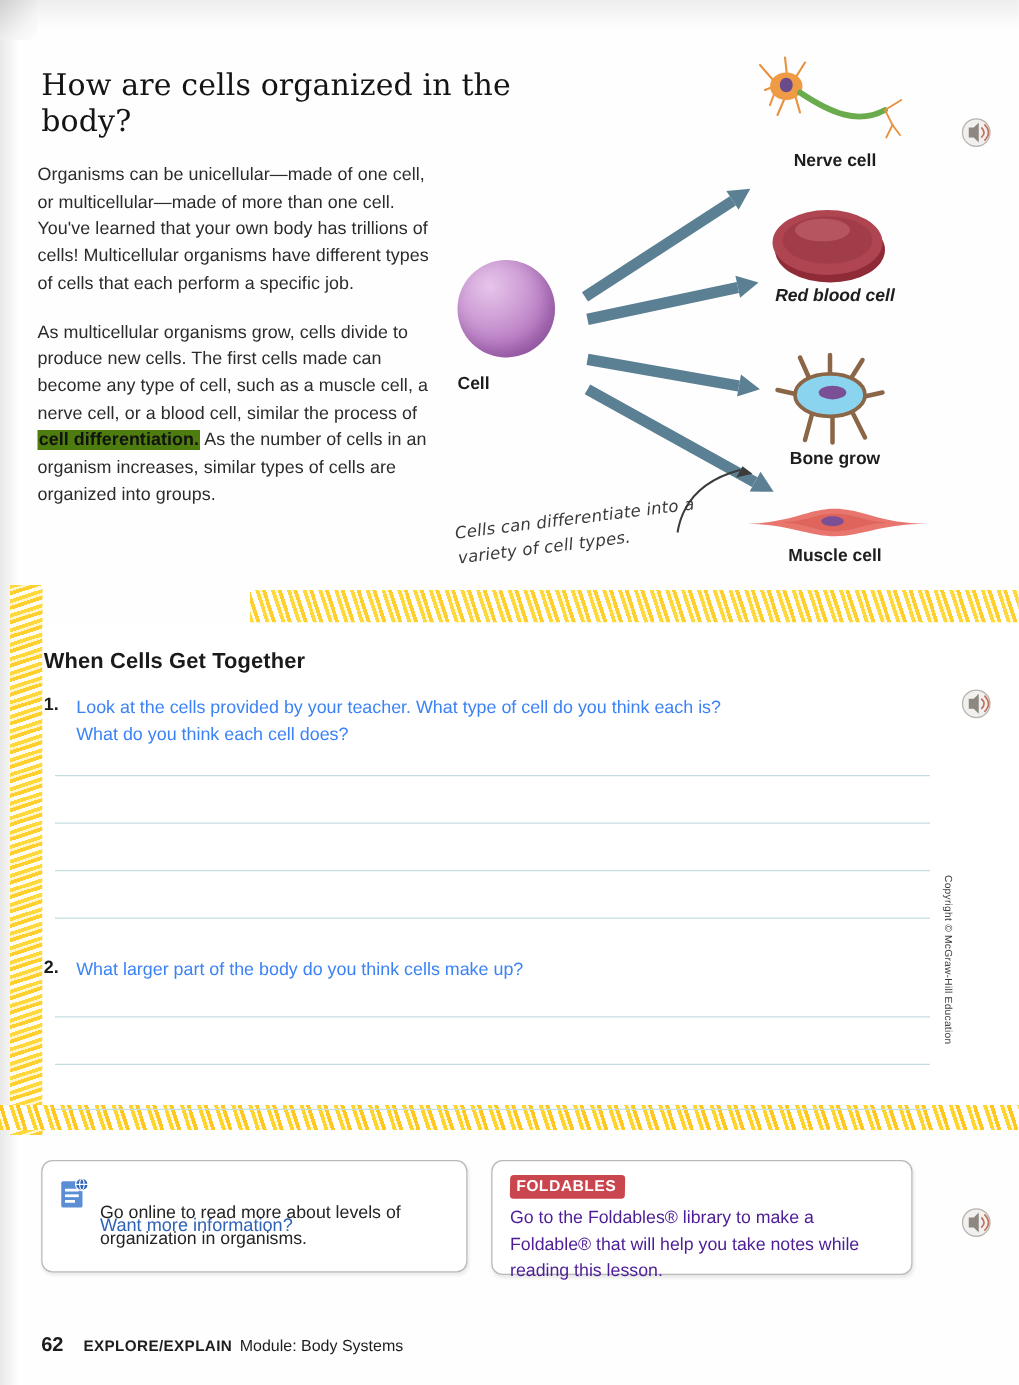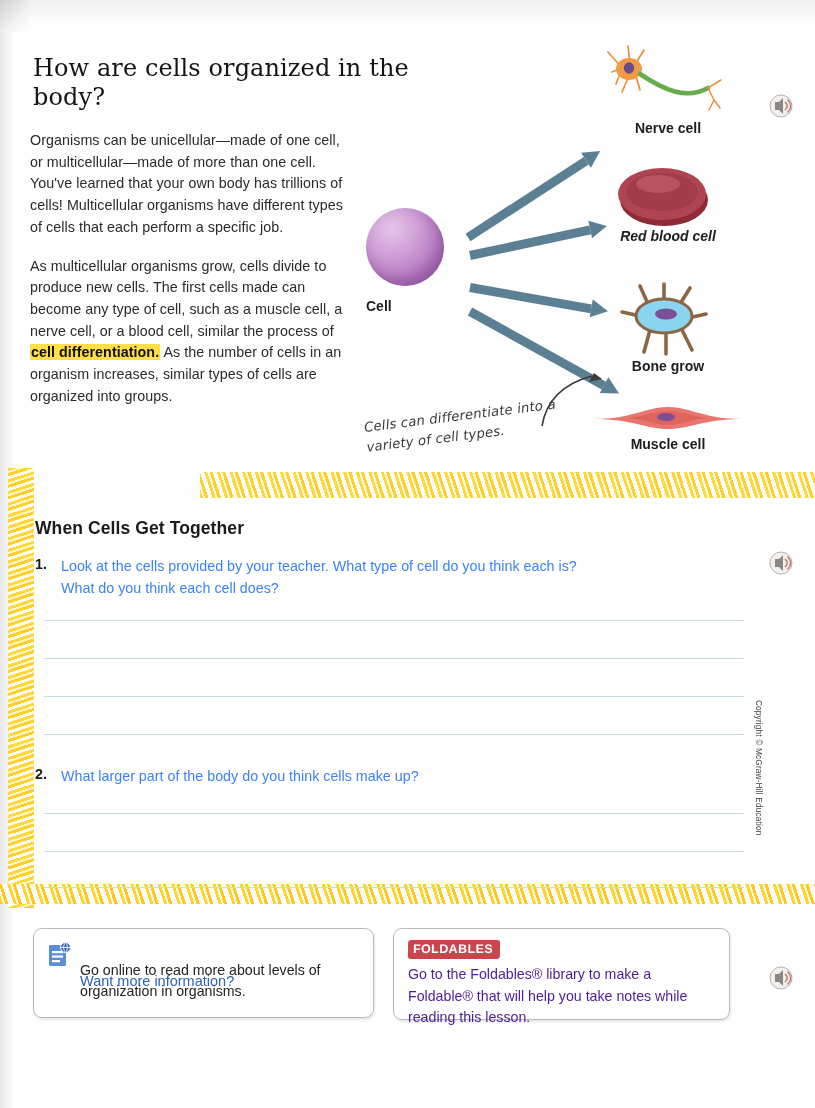--- a/index.html
+++ b/index.html
@@ -33,21 +33,21 @@
     position: absolute; left: 33px; top: 38px; width: 400px;
     font-family: "DejaVu Serif", serif;
     font-size: 24px; line-height: 1.22; font-weight: 400;
     color: #141414; letter-spacing: 0.1px;
   }
   .body-col { position: absolute; left: 30px; top: 130px; width: 320px; }
   .para {
     font-size: 14.3px; line-height: 1.52; color: #2b2b2b; margin: 0 0 17px 0;
     letter-spacing: 0.05px;
   }
-  .hl { background: #fde047; font-weight: 700; color: #111; padding: 0 1px; }
+  .hl { background: #4d7c0f; font-weight: 700; color: #111; padding: 0 1px; }
 
   
   .diagram { position: absolute; left: 350px; top: 30px; width: 450px; height: 440px; }
   .cell-sphere {
     position: absolute; left: 16px; top: 178px; width: 78px; height: 78px;
     border-radius: 50%;
     background: radial-gradient(circle at 33% 27%, #e6c5ea 0%, #cf9fd6 34%, #b578c0 66%, #9a5cab 100%);
     box-shadow: inset -5px -6px 12px rgba(90,40,110,.32);
   }
   .cell-label {
@@ -325,14 +325,19 @@
   </svg>
   <svg class="margin-icon" style="left:768px; top:965px;" viewBox="0 0 26 26">
     <circle cx="13" cy="13" r="11" fill="#f2f0ee" stroke="#b9b3ad" stroke-width="1"></circle>
     <path d="M7,9 L11,9 L15,5 L15,21 L11,17 L7,17 Z" fill="#8c8780"></path>
     <path d="M17,9 C20,11.5 20,14.5 17,17" stroke="#c2705c" stroke-width="1.4" fill="none"></path>
     <path d="M19.5,6.5 C24,11 24,15 19.5,19.5" stroke="#c2705c" stroke-width="1.3" fill="none"></path>
   </svg>
 
   <div class="copyright">Copyright © McGraw-Hill Education</div>
 
+  <div class="footer">
+    <span class="pg-num">62</span>
+    <span class="f-explore">EXPLORE/EXPLAIN</span>
+    <span class="f-module">Module: Body Systems</span>
+  </div>
 
 </div>
 
 </body></html>

